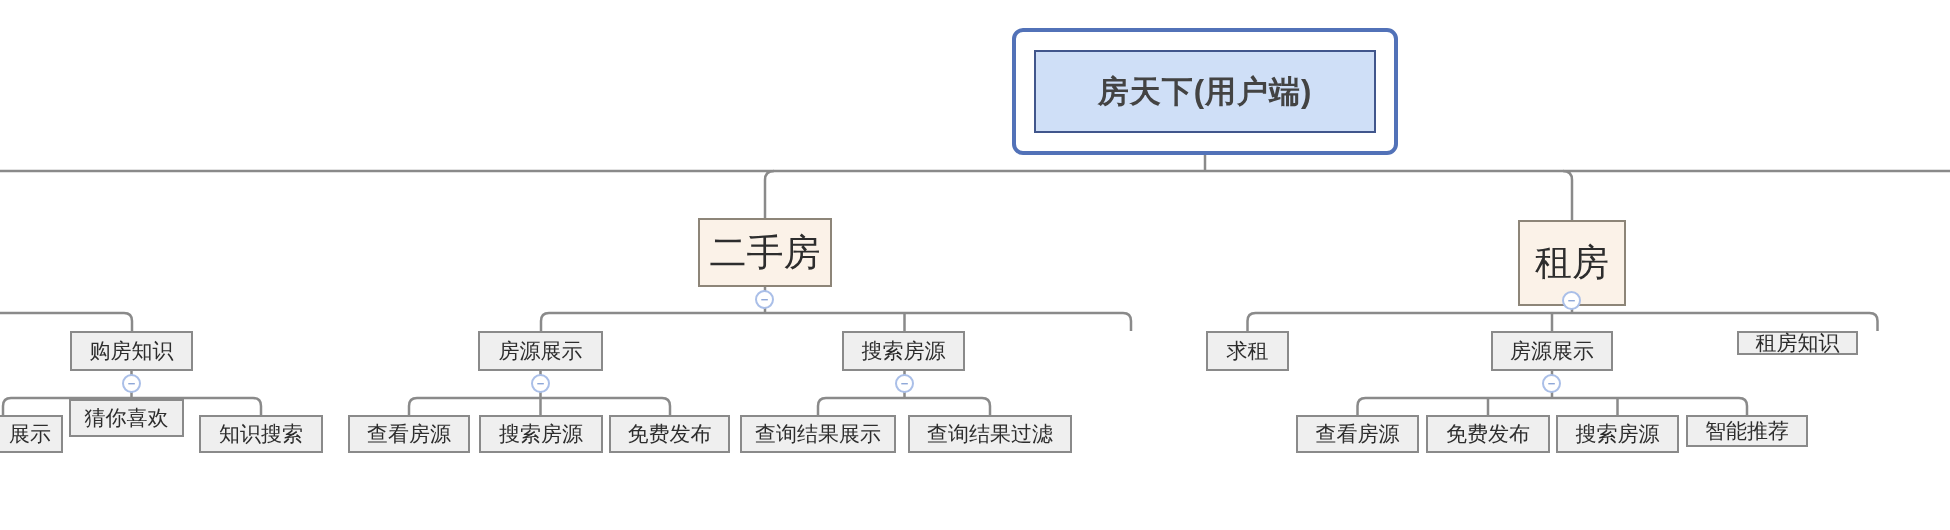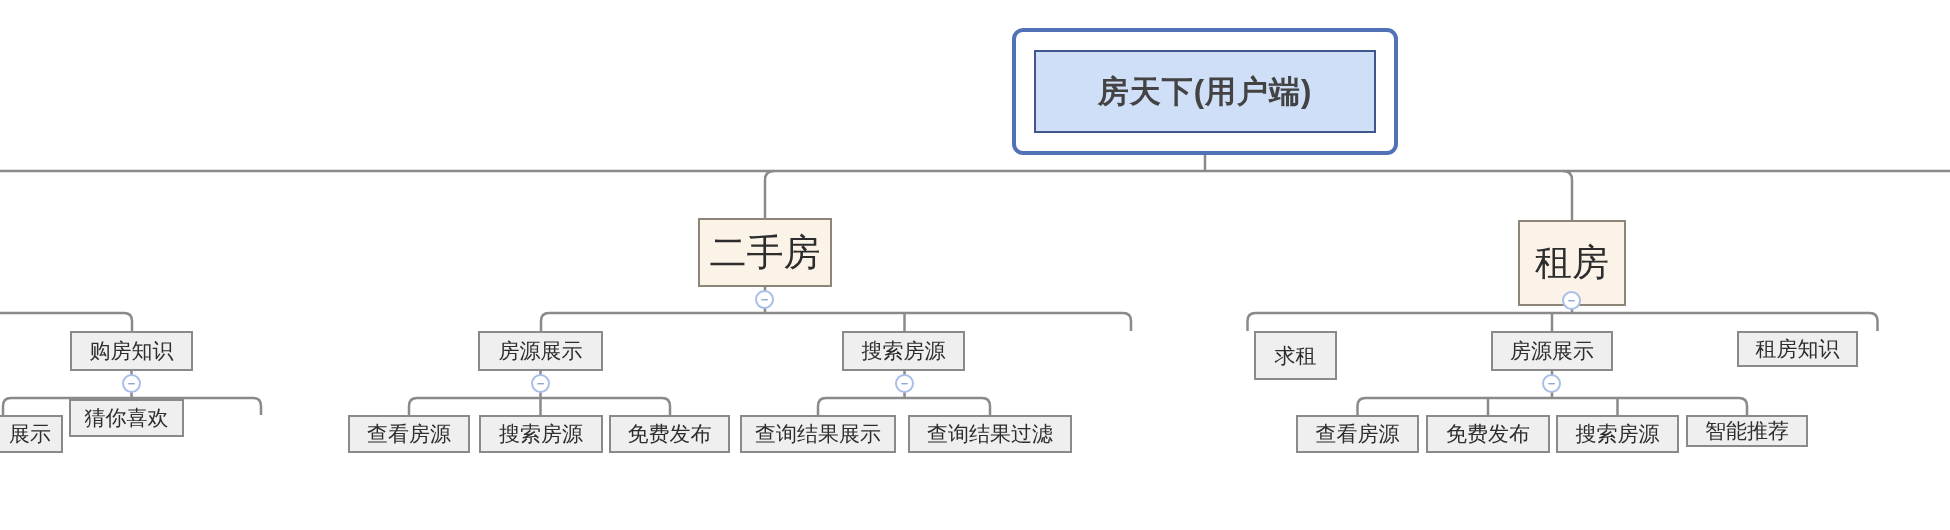--- a/index.html
+++ b/index.html
@@ -76,35 +76,38 @@
 
   <div class="node topic" style="left:70px;top:331px;width:123px;height:40px">
     <span>购房知识</span>
   </div>
   <div class="node topic" style="left:478px;top:331px;width:125px;height:40px">
     <span>房源展示</span>
   </div>
   <div class="node topic" style="left:842px;top:331px;width:123px;height:40px">
     <span>搜索房源</span>
   </div>
-  <div class="node topic" style="left:1254px;top:331px;width:83px;height:49px">
+  <div class="node topic" style="left:1206px;top:331px;width:83px;height:40px">
     <span>求租</span>
   </div>
   <div class="node topic" style="left:1491px;top:331px;width:122px;height:40px">
     <span>房源展示</span>
   </div>
-  <div class="node topic" style="left:1737px;top:331px;width:121px;height:36px">
+  <div class="node topic" style="left:1737px;top:331px;width:121px;height:24px">
     <span>租房知识</span>
   </div>
 
   <div class="node topic clipped" style="left:-59px;top:415px;width:122px;height:38px">
     <span>展示</span>
   </div>
   <div class="node topic" style="left:69px;top:399px;width:115px;height:38px">
     <span>猜你喜欢</span>
+  </div>
+  <div class="node topic" style="left:199px;top:415px;width:124px;height:38px">
+    <span>知识搜索</span>
   </div>
   <div class="node topic" style="left:348px;top:415px;width:122px;height:38px">
     <span>查看房源</span>
   </div>
   <div class="node topic" style="left:479px;top:415px;width:124px;height:38px">
     <span>搜索房源</span>
   </div>
   <div class="node topic" style="left:609px;top:415px;width:121px;height:38px">
     <span>免费发布</span>
   </div>

